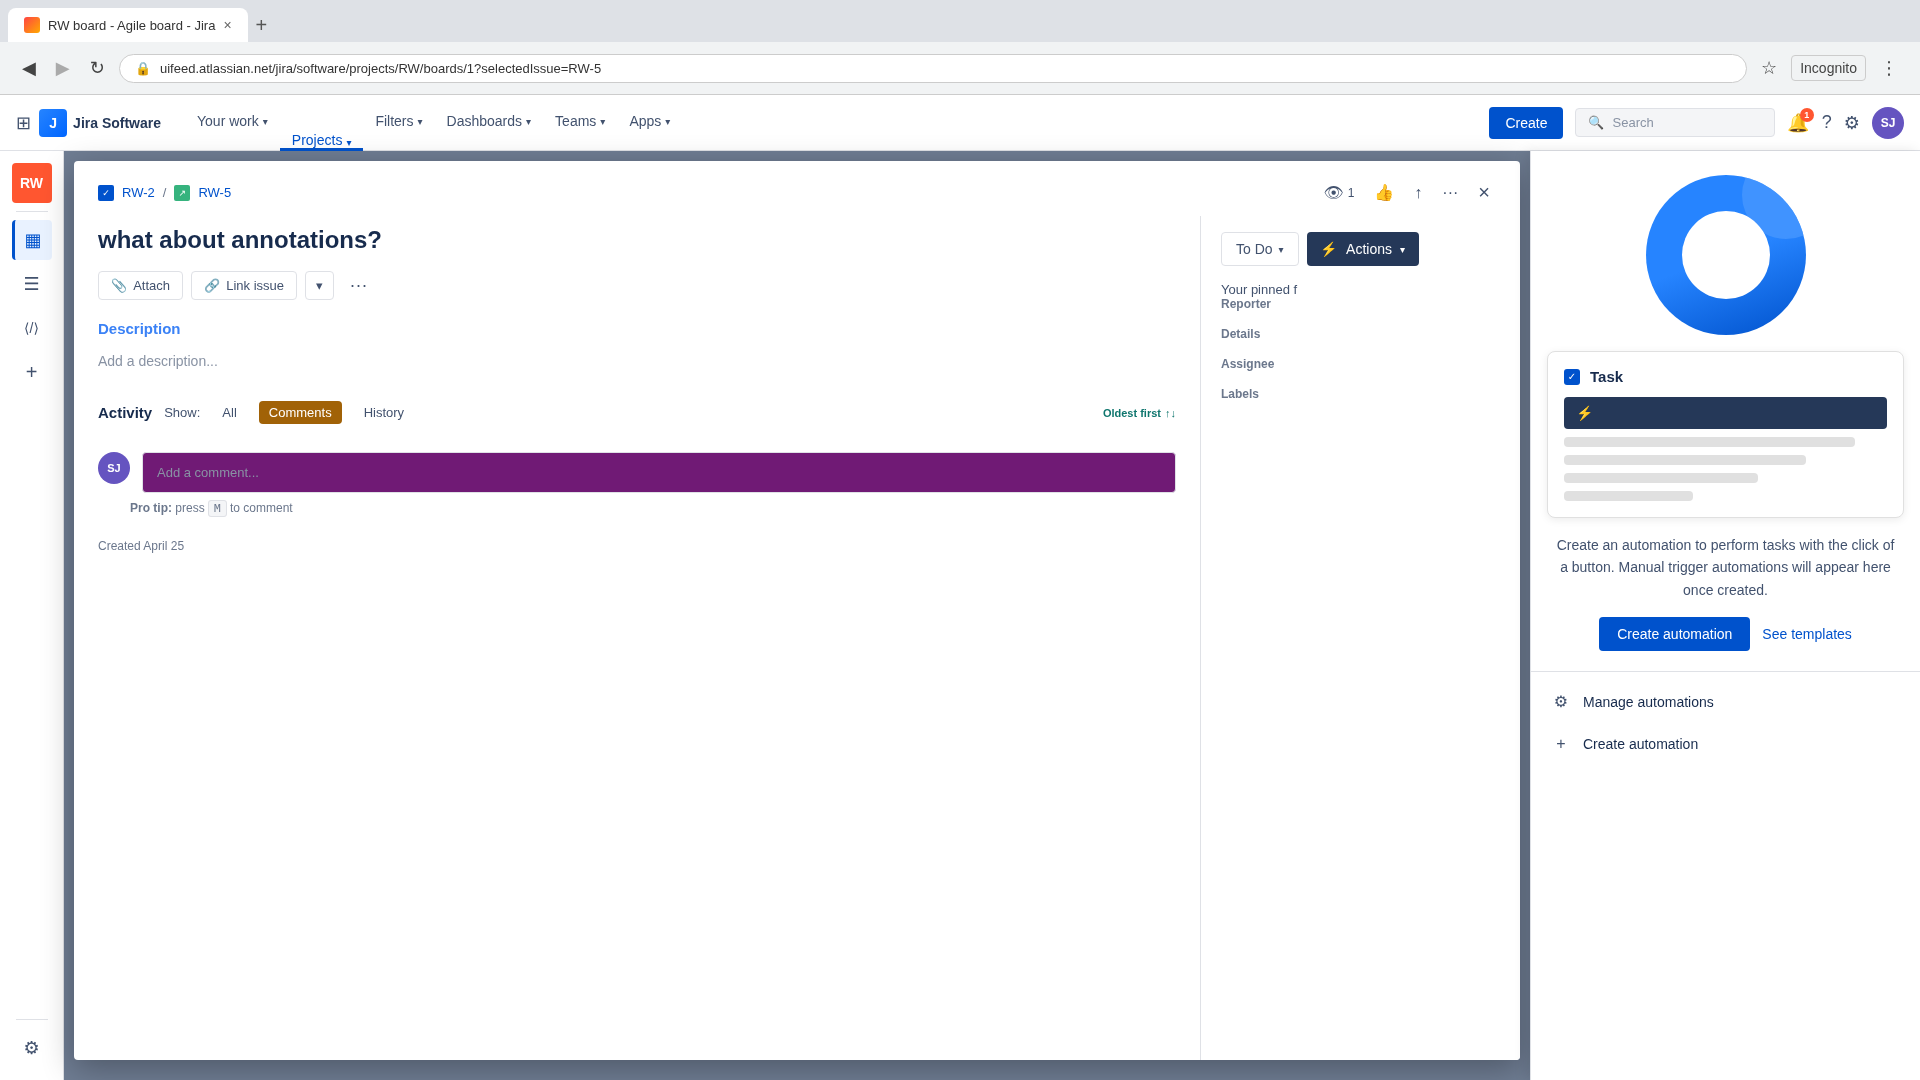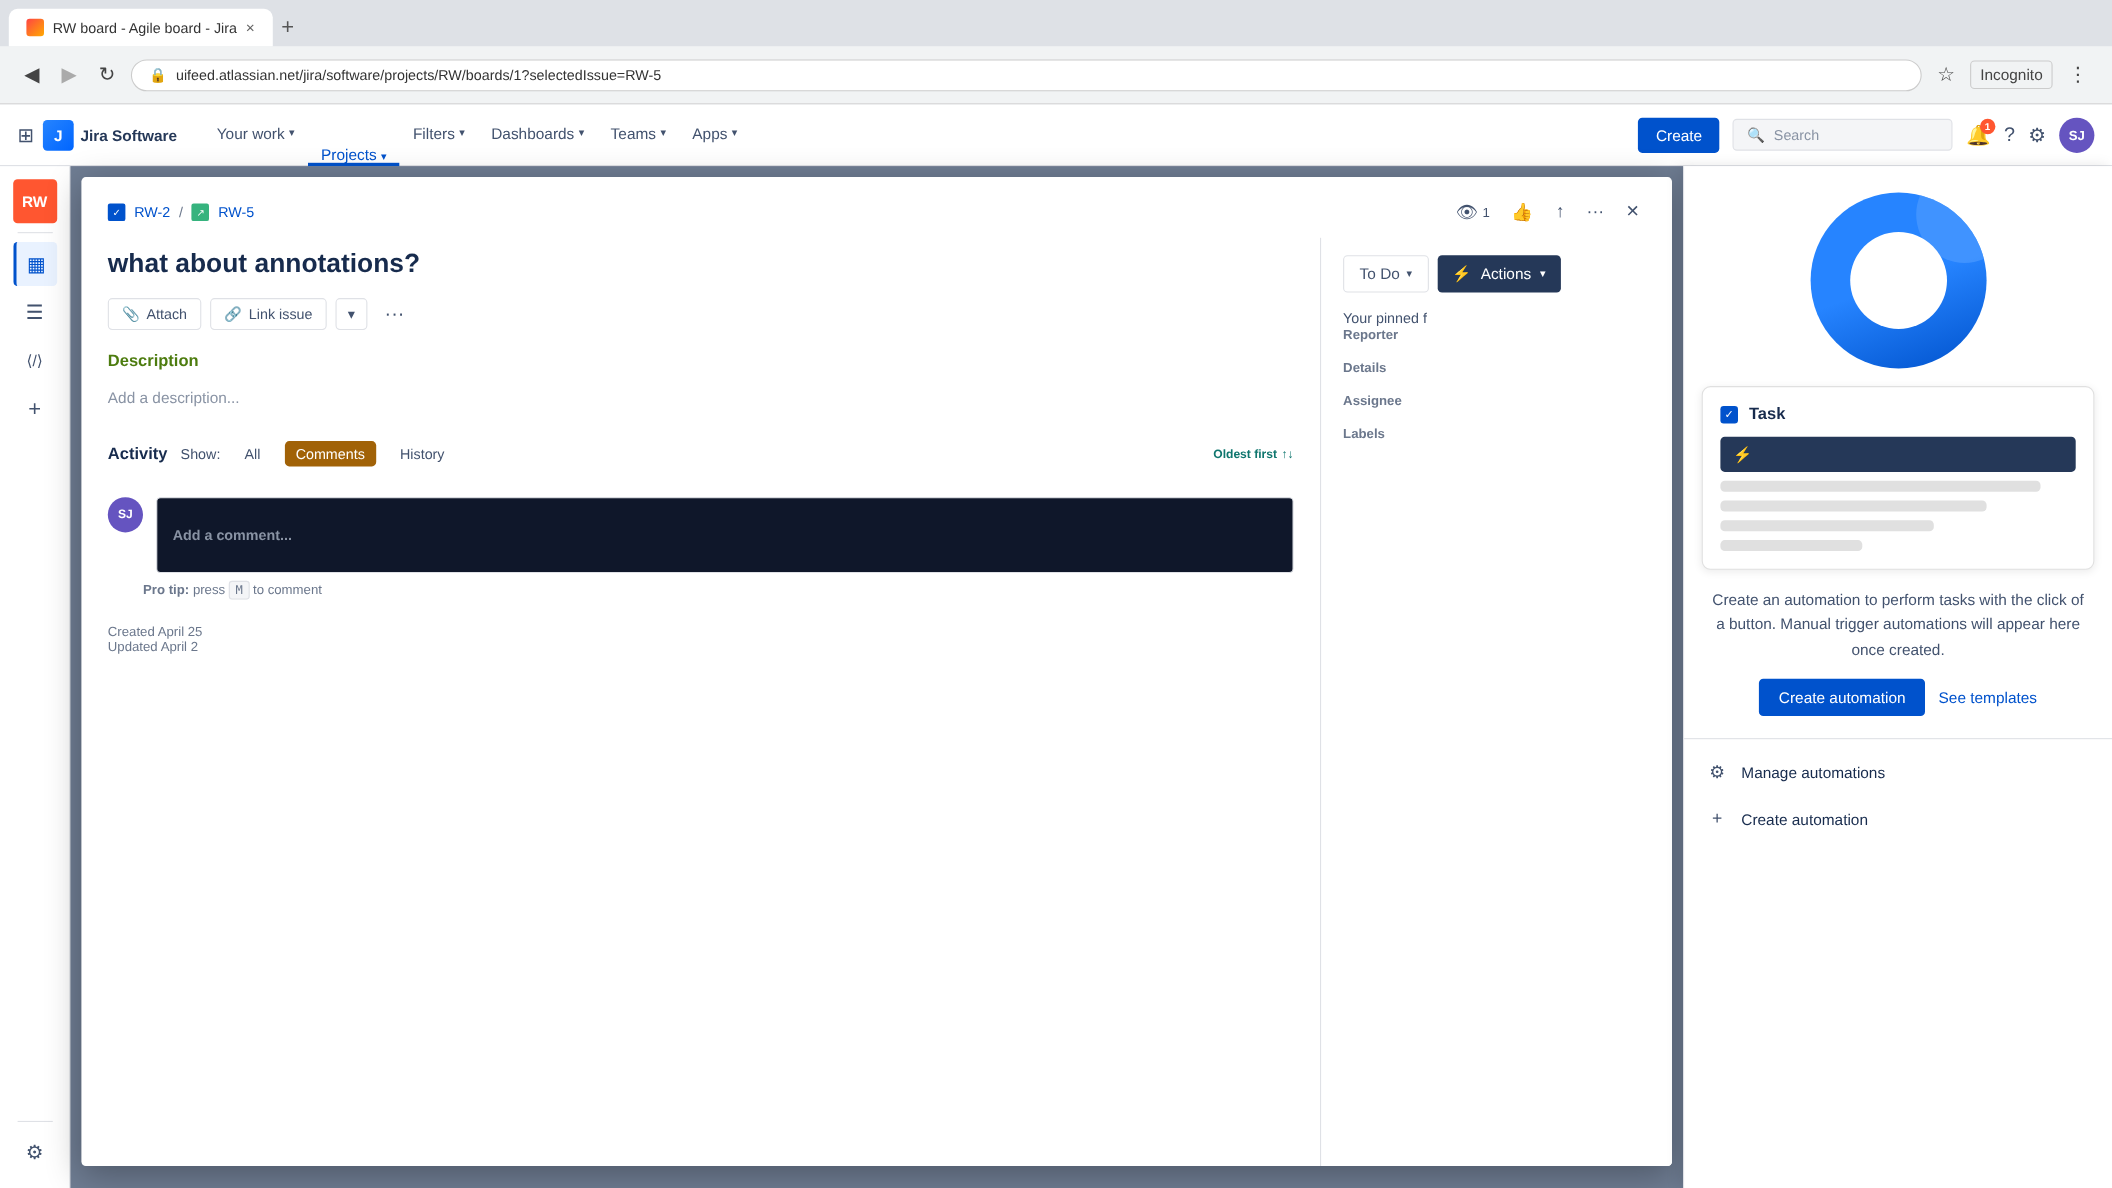--- a/index.html
+++ b/index.html
@@ -156,53 +156,52 @@
         </button>
         <button style="display:flex;align-items:center;gap:6px;padding:6px 12px;border:1px solid #dfe1e6;border-radius:4px;font-size:13px;color:#42526e;background:#fff;cursor:pointer;">
           <span>🔗</span>
           <span>Link issue</span>
         </button>
         <button style="display:flex;align-items:center;padding:6px 10px;border:1px solid #dfe1e6;border-radius:4px;font-size:13px;color:#42526e;background:#fff;cursor:pointer;">▾</button>
         <button style="background:none;border:none;color:#42526e;cursor:pointer;font-size:18px;padding:4px 8px;">···</button>
       </div>
 
       <div>
-        <h3 style="font-size:15px;font-weight:600;color:#4d7c0f;margin-bottom:8px;">Description</h3>
+        <h3 style="font-size:15px;font-weight:600;color:#3b82f6;margin-bottom:8px;">Description</h3>
         <div style="color:#8993a4;font-size:14px;padding:8px 0;cursor:pointer;">Add a description...</div>
       </div>
 
       <div style="margin-top:24px;">
         <div style="display:flex;align-items:center;gap:12px;margin-bottom:28px;flex-wrap:wrap;">
           <span style="font-size:15px;font-weight:600;color:#172b4d;">Activity</span>
           <span style="font-size:13px;color:#42526e;">Show:</span>
           <button style="padding:4px 10px;border-radius:4px;font-size:13px;cursor:pointer;border:none;background:none;color:#42526e;">All</button>
           <button style="padding:4px 10px;border-radius:4px;font-size:13px;cursor:pointer;border:none;background:#a16207;color:#fff;">Comments</button>
           <button style="padding:4px 10px;border-radius:4px;font-size:13px;cursor:pointer;border:none;background:none;color:#42526e;">History</button>
           <button style="margin-left:auto;font-size:11px;color:#0f766e;cursor:pointer;background:none;border:none;display:flex;align-items:center;gap:4px;font-weight:bold;">
             <span>Oldest first</span>
             <span>↑↓</span>
           </button>
         </div>
         <div style="display:flex;gap:12px;align-items:flex-start;margin-top:12px;">
           <div style="width:32px;height:32px;border-radius:50%;background:#6554c0;color:#fff;display:flex;align-items:center;justify-content:center;font-size:11px;font-weight:bold;flex-shrink:0;">SJ</div>
-          <div style="flex:1;padding:26px 14px;border:1px solid #dfe1e6;border-radius:4px;font-size:13px;color:#8993a4;background:#0f172a;cursor:text;font-weight:bold;">
+          <div style="flex:1;padding:12px 14px;border:1px solid #dfe1e6;border-radius:4px;font-size:13px;color:#8993a4;background:#701a75;cursor:text;">
             <span>Add a comment...</span>
           </div>
         </div>
         <div style="font-size:12px;color:#6b778c;margin-top:8px;margin-left:32px;">
           <strong>Pro tip:</strong>
           <span> press </span>
           <kbd style="background:#f4f5f7;border:1px solid #dfe1e6;border-radius:3px;padding:1px 5px;font-size:11px;">M</kbd>
           <span> to comment</span>
         </div>
       </div>
 
       <div style="font-size:12px;color:#6b778c;margin-top:24px;">
         <div>Created April 25</div>
-        <div>Updated April 2</div>
       </div>
     </div>
 
     <div style="width:320px;padding:16px 20px;border-left:1px solid #dfe1e6;overflow-y:auto;background:#fff;">
       <div style="display:flex;gap:8px;margin-bottom:16px;">
         <button style="display:flex;align-items:center;gap:6px;padding:8px 14px;border:1px solid #dfe1e6;border-radius:4px;font-size:14px;color:#42526e;background:#fff;cursor:pointer;font-weight:500;">
           <span>To Do</span>
           <span style="font-size:10px;">▾</span>
         </button>
         <button style="display:flex;align-items:center;gap:8px;padding:8px 14px;border-radius:4px;font-size:14px;color:#fff;background:#253858;cursor:pointer;font-weight:500;border:none;">

